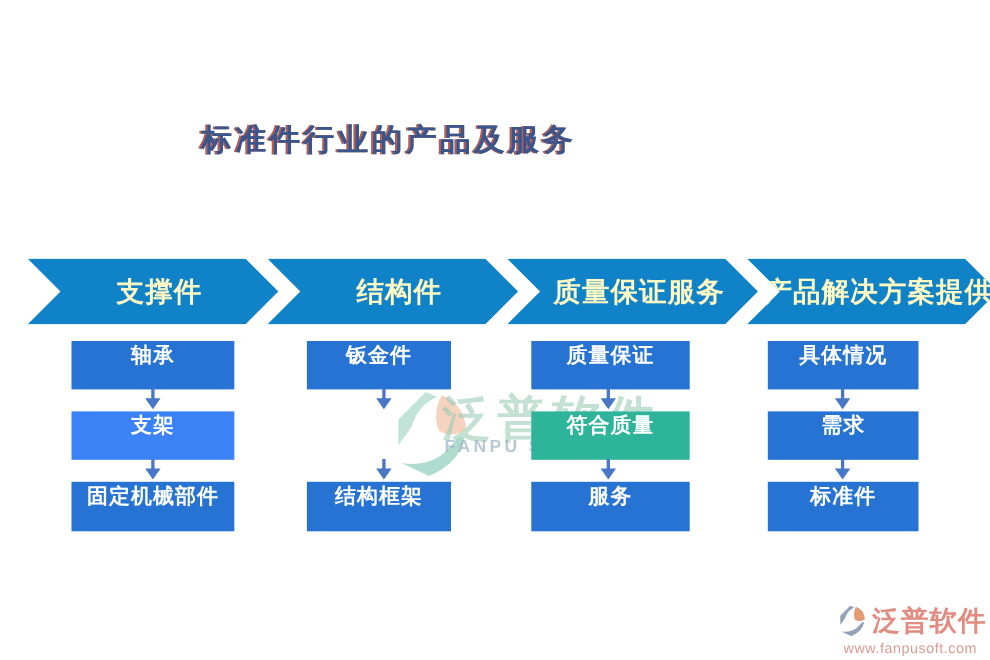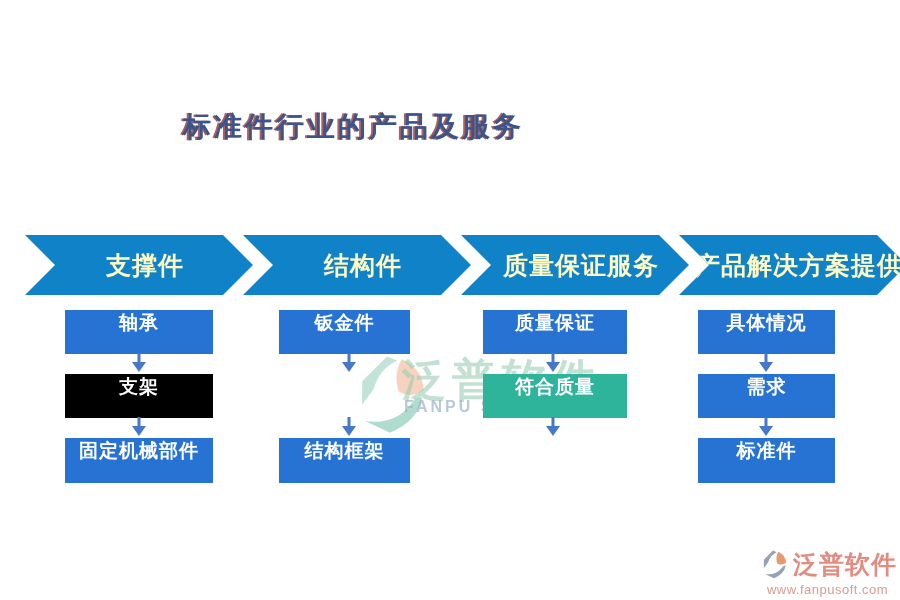--- a/index.html
+++ b/index.html
@@ -92,21 +92,21 @@
     <span>产品解决方案提供</span>
   </div>
 
   <div class="box c1 r1" style="background-color: rgb(38, 115, 211);">
     <span>轴承</span>
   </div>
   <svg class="arrow a1 ac1" viewBox="0 0 20 20">
     <rect x="8.5" y="0" width="3" height="10" fill="#4877c8"></rect>
     <polygon points="3,9 17,9 10,19" fill="#4877c8"></polygon>
   </svg>
-  <div class="box c1 r2" style="background-color: #000000;">
+  <div class="box c1 r2" style="background-color: #3b82f6;">
     <span>支架</span>
   </div>
   <svg class="arrow a2 ac1" viewBox="0 0 20 20">
     <rect x="8.5" y="0" width="3" height="10" fill="#4877c8"></rect>
     <polygon points="3,9 17,9 10,19" fill="#4877c8"></polygon>
   </svg>
   <div class="box c1 r3" style="background-color: rgb(38, 115, 211);">
     <span>固定机械部件</span>
   </div>
 
@@ -132,20 +132,23 @@
     <rect x="8.5" y="0" width="3" height="10" fill="#4877c8"></rect>
     <polygon points="3,9 17,9 10,19" fill="#4877c8"></polygon>
   </svg>
   <div class="box c3 r2" style="background-color: rgb(46, 180, 154);">
     <span>符合质量</span>
   </div>
   <svg class="arrow a2 ac3" viewBox="0 0 20 20">
     <rect x="8.5" y="0" width="3" height="10" fill="#4877c8"></rect>
     <polygon points="3,9 17,9 10,19" fill="#4877c8"></polygon>
   </svg>
+  <div class="box c3 r3" style="background-color: rgb(38, 115, 211);">
+    <span>服务</span>
+  </div>
 
   <div class="box c4 r1" style="background-color: rgb(38, 115, 211);">
     <span>具体情况</span>
   </div>
   <svg class="arrow a1 ac4" viewBox="0 0 20 20">
     <rect x="8.5" y="0" width="3" height="10" fill="#4877c8"></rect>
     <polygon points="3,9 17,9 10,19" fill="#4877c8"></polygon>
   </svg>
   <div class="box c4 r2" style="background-color: rgb(38, 115, 211);">
     <span>需求</span>

